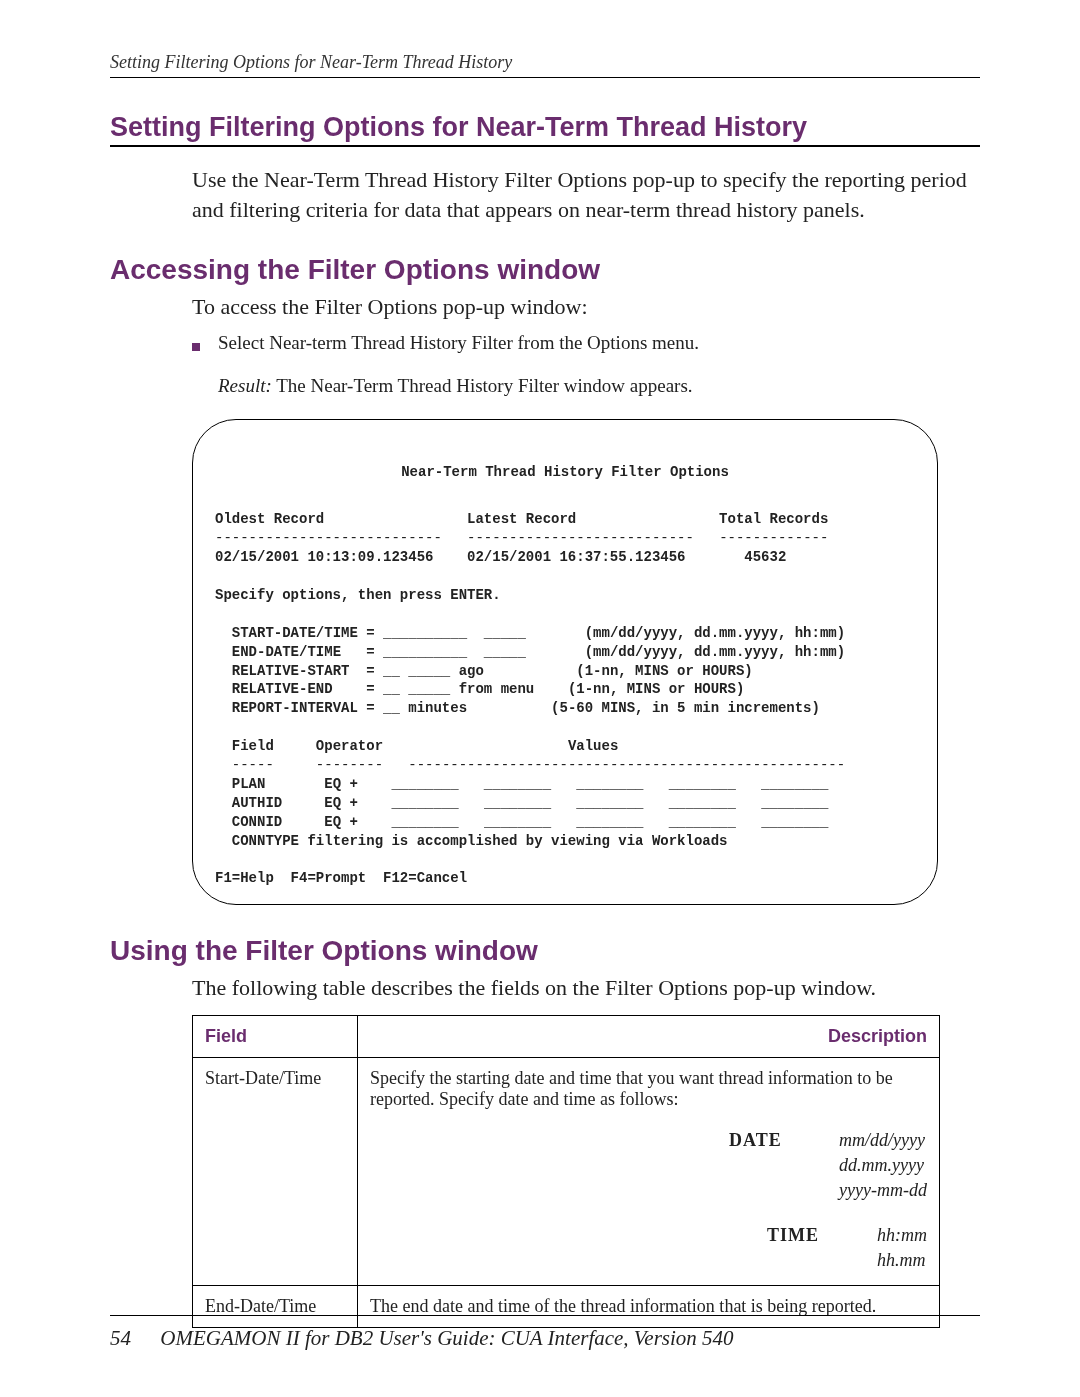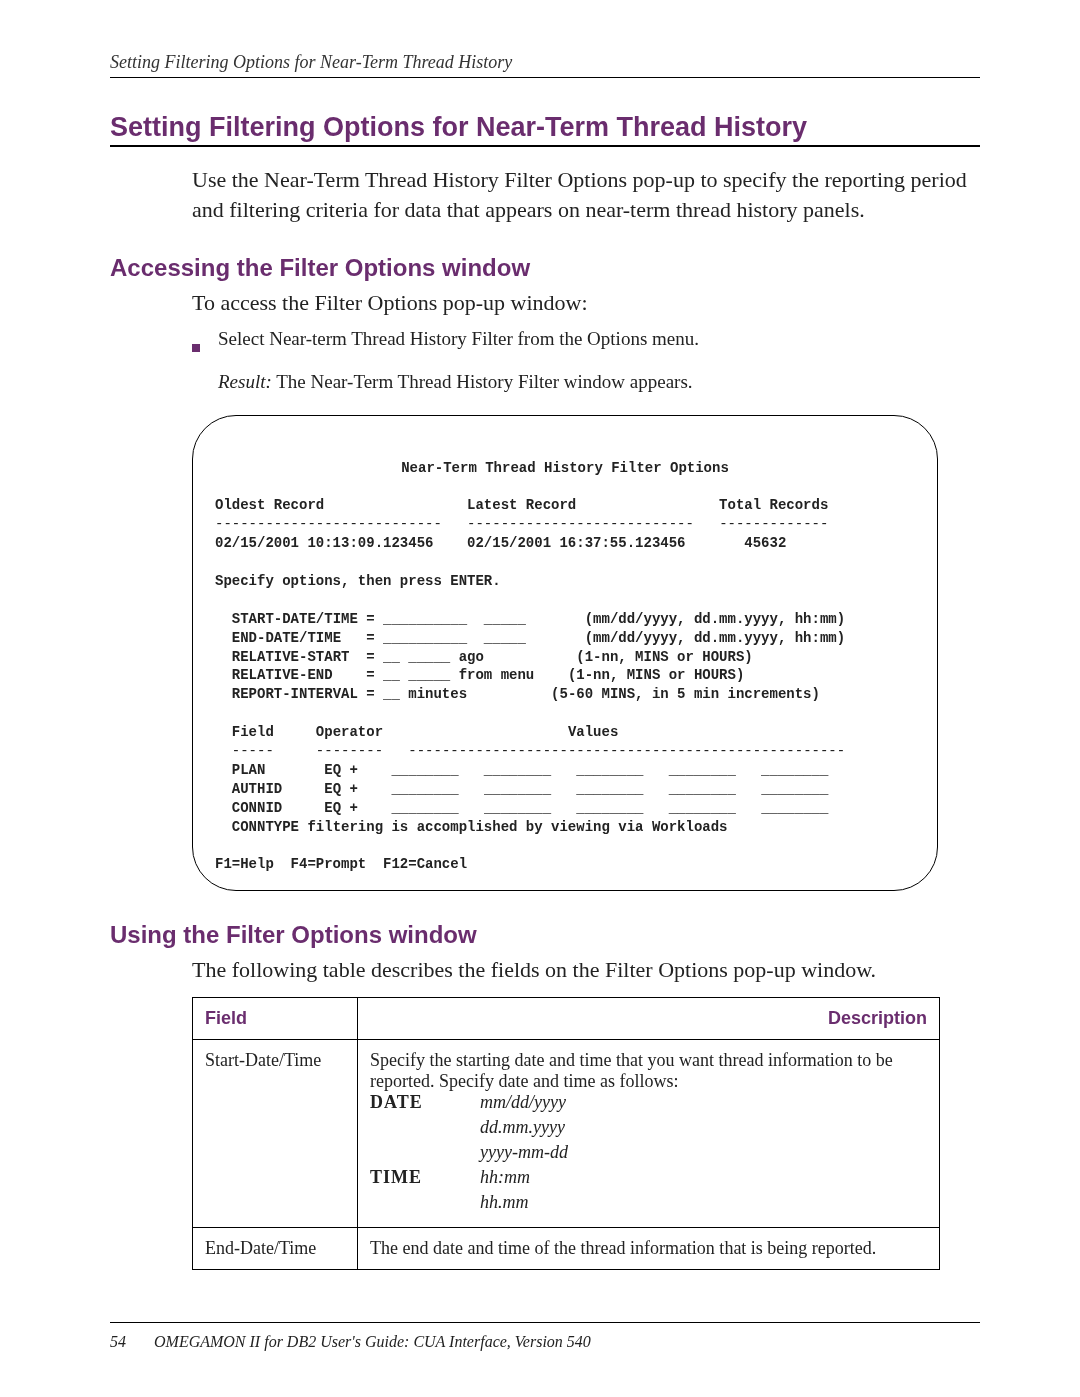--- a/index.html
+++ b/index.html
@@ -35,33 +35,33 @@
     margin: 0 0 2px 0;
   }
   .h1-rule {
     border: none;
     border-top: 2px solid #000;
     margin: 2px 0 18px 0;
   }
   .h2 {
     font-family: Arial, Helvetica, sans-serif;
     font-weight: bold;
-    font-size: 24px;
+    font-size: 28px;
     color: #6a2d6e;
     margin: 30px 0 6px 0;
   }
   .body {
     font-size: 22px;
     line-height: 1.35;
     margin: 0 0 12px 0;
   }
   .indent1 { margin-left: 82px; }
   .bullet-row {
     display: flex;
-    align-items: flex-end;
+    align-items: center;
     margin-left: 82px;
     margin-bottom: 8px;
   }
   .bullet {
     width: 8px;
     height: 8px;
     background: #6a2d6e;
     flex: 0 0 auto;
     margin-top: 9px;
     margin-right: 18px;
@@ -79,21 +79,21 @@
     padding: 24px 22px 16px 22px;
     font-family: "Courier New", Courier, monospace;
     font-size: 14px;
     line-height: 1.35;
     white-space: pre;
     overflow: hidden;
   }
   .panel .panel-title {
     text-align: center;
     font-weight: bold;
-    margin-bottom: 0;
+    margin-bottom: 10px;
     white-space: pre;
   }
   .panel .bold { font-weight: bold; }
   table.fields {
     border-collapse: collapse;
     margin-left: 82px;
     margin-top: 10px;
     width: 748px;
     font-size: 18px;
   }
@@ -104,35 +104,35 @@
     text-align: left;
   }
   table.fields th {
     font-family: Arial, Helvetica, sans-serif;
     color: #6a2d6e;
     font-weight: bold;
     font-size: 18px;
   }
   table.fields th.col-field { width: 140px; text-align: left; }
   table.fields th.col-desc { text-align: right; }
-  .fmt-row { display: flex; margin-top: 0; }
+  .fmt-row { display: flex; margin-top: 20px; justify-content: flex-end; }
   .fmt-label { width: 110px; font-weight: bold; font-family: "Palatino Linotype", Georgia, serif; letter-spacing: 1px; }
   .fmt-vals div { font-style: italic; margin-bottom: 4px; }
   .footer {
     position: absolute;
     left: 110px;
     right: 100px;
     bottom: 46px;
   }
   .footer-rule {
     border: none;
     border-top: 1px solid #000;
     margin: 0 0 10px 0;
   }
-  .footer-text { font-size: 16px; font-style: italic; }
+  .footer-text { font-size: 21px; font-style: italic; }
   .footer-page { font-style: italic; margin-right: 24px; }
 </style>
 </head>
 <body>
 
 <div class="page">
   <div class="running-head">Setting Filtering Options for Near-Term Thread History</div>
   <hr class="thin-rule">
 
   <h1 class="h1">Setting Filtering Options for Near-Term Thread History</h1>

